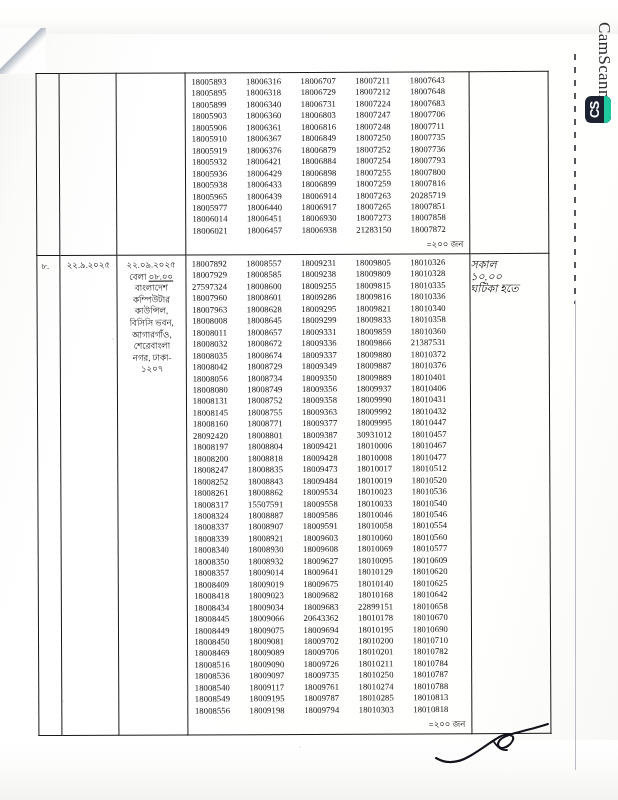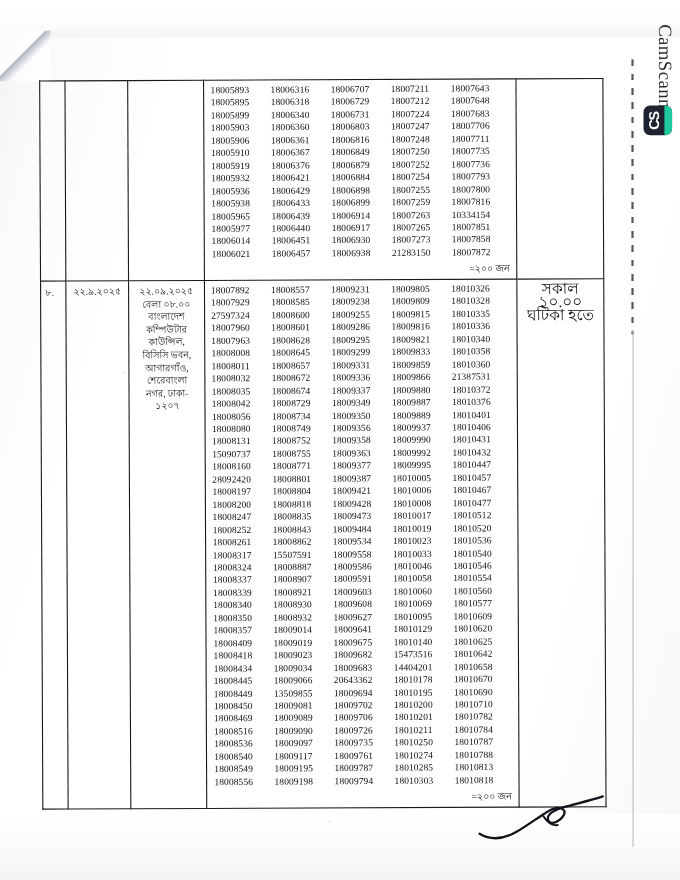--- a/index.html
+++ b/index.html
@@ -99,21 +99,21 @@
     font-family:"Liberation Serif", serif;
     font-size:8.5px;color:#111;
     padding:4px 0 0 4px;
   }
   .bn{
     font-family:"Liberation Serif", serif;
     font-size:8.6px;line-height:11.6px;
     color:#111;text-align:center;
   }
   .bn-date{padding-top:4px;}
-  .bn .u{ }
+  .bn .u{ text-decoration:underline; }
 
   
   .rollgrid{
     display:grid;
     grid-template-columns:repeat(5,1fr);
     column-gap:0px;
     padding:3px 4px 2px 6px;
   }
   .rollcol{display:flex;flex-direction:column;}
   .roll{
@@ -125,22 +125,22 @@
     white-space:nowrap;
   }
   .total{
     font-family:"Liberation Serif", serif;
     font-size:8.6px;line-height:12px;color:#0d0d0d;
     text-align:right;
     padding:1px 6px 3px 0;
   }
   .time-txt{
     font-family:"Liberation Serif", serif;
-    font-size:14px;line-height:12px;color:#111;
-    text-align:center;padding-top:4px;
+    font-size:11px;line-height:12px;color:#111;
+    padding-top:4px;font-style:italic;
   }
 
   
   .skew1{transform:rotate(-.35deg);}
   .skew2{transform:rotate(-.15deg);}
 
   
   #sig{
     position:absolute;left:432px;top:722px;width:120px;height:48px;
   }
@@ -245,21 +245,21 @@
                   <div class="roll">18007643</div>
                   <div class="roll">18007648</div>
                   <div class="roll">18007683</div>
                   <div class="roll">18007706</div>
                   <div class="roll">18007711</div>
                   <div class="roll">18007735</div>
                   <div class="roll">18007736</div>
                   <div class="roll">18007793</div>
                   <div class="roll">18007800</div>
                   <div class="roll">18007816</div>
-                  <div class="roll">10334154</div>
+                  <div class="roll">20285719</div>
                   <div class="roll">18007851</div>
                   <div class="roll">18007858</div>
                   <div class="roll">18007872</div>
                 </div>
               </div>
               <div class="total skew2">=২০০ জন</div>
             </td>
             <td class="c-time">
               <div class="time-txt skew2"></div>
             </td>
@@ -294,21 +294,21 @@
                   <div class="roll">18007960</div>
                   <div class="roll">18007963</div>
                   <div class="roll">18008008</div>
                   <div class="roll">18008011</div>
                   <div class="roll">18008032</div>
                   <div class="roll">18008035</div>
                   <div class="roll">18008042</div>
                   <div class="roll">18008056</div>
                   <div class="roll">18008080</div>
                   <div class="roll">18008131</div>
-                  <div class="roll">15090737</div>
+                  <div class="roll">18008145</div>
                   <div class="roll">18008160</div>
                   <div class="roll">28092420</div>
                   <div class="roll">18008197</div>
                   <div class="roll">18008200</div>
                   <div class="roll">18008247</div>
                   <div class="roll">18008252</div>
                   <div class="roll">18008261</div>
                   <div class="roll">18008317</div>
                   <div class="roll">18008324</div>
                   <div class="roll">18008337</div>
@@ -355,21 +355,21 @@
                   <div class="roll">18008887</div>
                   <div class="roll">18008907</div>
                   <div class="roll">18008921</div>
                   <div class="roll">18008930</div>
                   <div class="roll">18008932</div>
                   <div class="roll">18009014</div>
                   <div class="roll">18009019</div>
                   <div class="roll">18009023</div>
                   <div class="roll">18009034</div>
                   <div class="roll">18009066</div>
-                  <div class="roll">13509855</div>
+                  <div class="roll">18009075</div>
                   <div class="roll">18009081</div>
                   <div class="roll">18009089</div>
                   <div class="roll">18009090</div>
                   <div class="roll">18009097</div>
                   <div class="roll">18009117</div>
                   <div class="roll">18009195</div>
                   <div class="roll">18009198</div>
                 </div>
                 <div class="rollcol">
                   <div class="roll">18009231</div>
@@ -422,36 +422,36 @@
                   <div class="roll">18009833</div>
                   <div class="roll">18009859</div>
                   <div class="roll">18009866</div>
                   <div class="roll">18009880</div>
                   <div class="roll">18009887</div>
                   <div class="roll">18009889</div>
                   <div class="roll">18009937</div>
                   <div class="roll">18009990</div>
                   <div class="roll">18009992</div>
                   <div class="roll">18009995</div>
-                  <div class="roll">18010005</div>
+                  <div class="roll">30931012</div>
                   <div class="roll">18010006</div>
                   <div class="roll">18010008</div>
                   <div class="roll">18010017</div>
                   <div class="roll">18010019</div>
                   <div class="roll">18010023</div>
                   <div class="roll">18010033</div>
                   <div class="roll">18010046</div>
                   <div class="roll">18010058</div>
                   <div class="roll">18010060</div>
                   <div class="roll">18010069</div>
                   <div class="roll">18010095</div>
                   <div class="roll">18010129</div>
                   <div class="roll">18010140</div>
-                  <div class="roll">15473516</div>
-                  <div class="roll">14404201</div>
+                  <div class="roll">18010168</div>
+                  <div class="roll">22899151</div>
                   <div class="roll">18010178</div>
                   <div class="roll">18010195</div>
                   <div class="roll">18010200</div>
                   <div class="roll">18010201</div>
                   <div class="roll">18010211</div>
                   <div class="roll">18010250</div>
                   <div class="roll">18010274</div>
                   <div class="roll">18010285</div>
                   <div class="roll">18010303</div>
                 </div>

